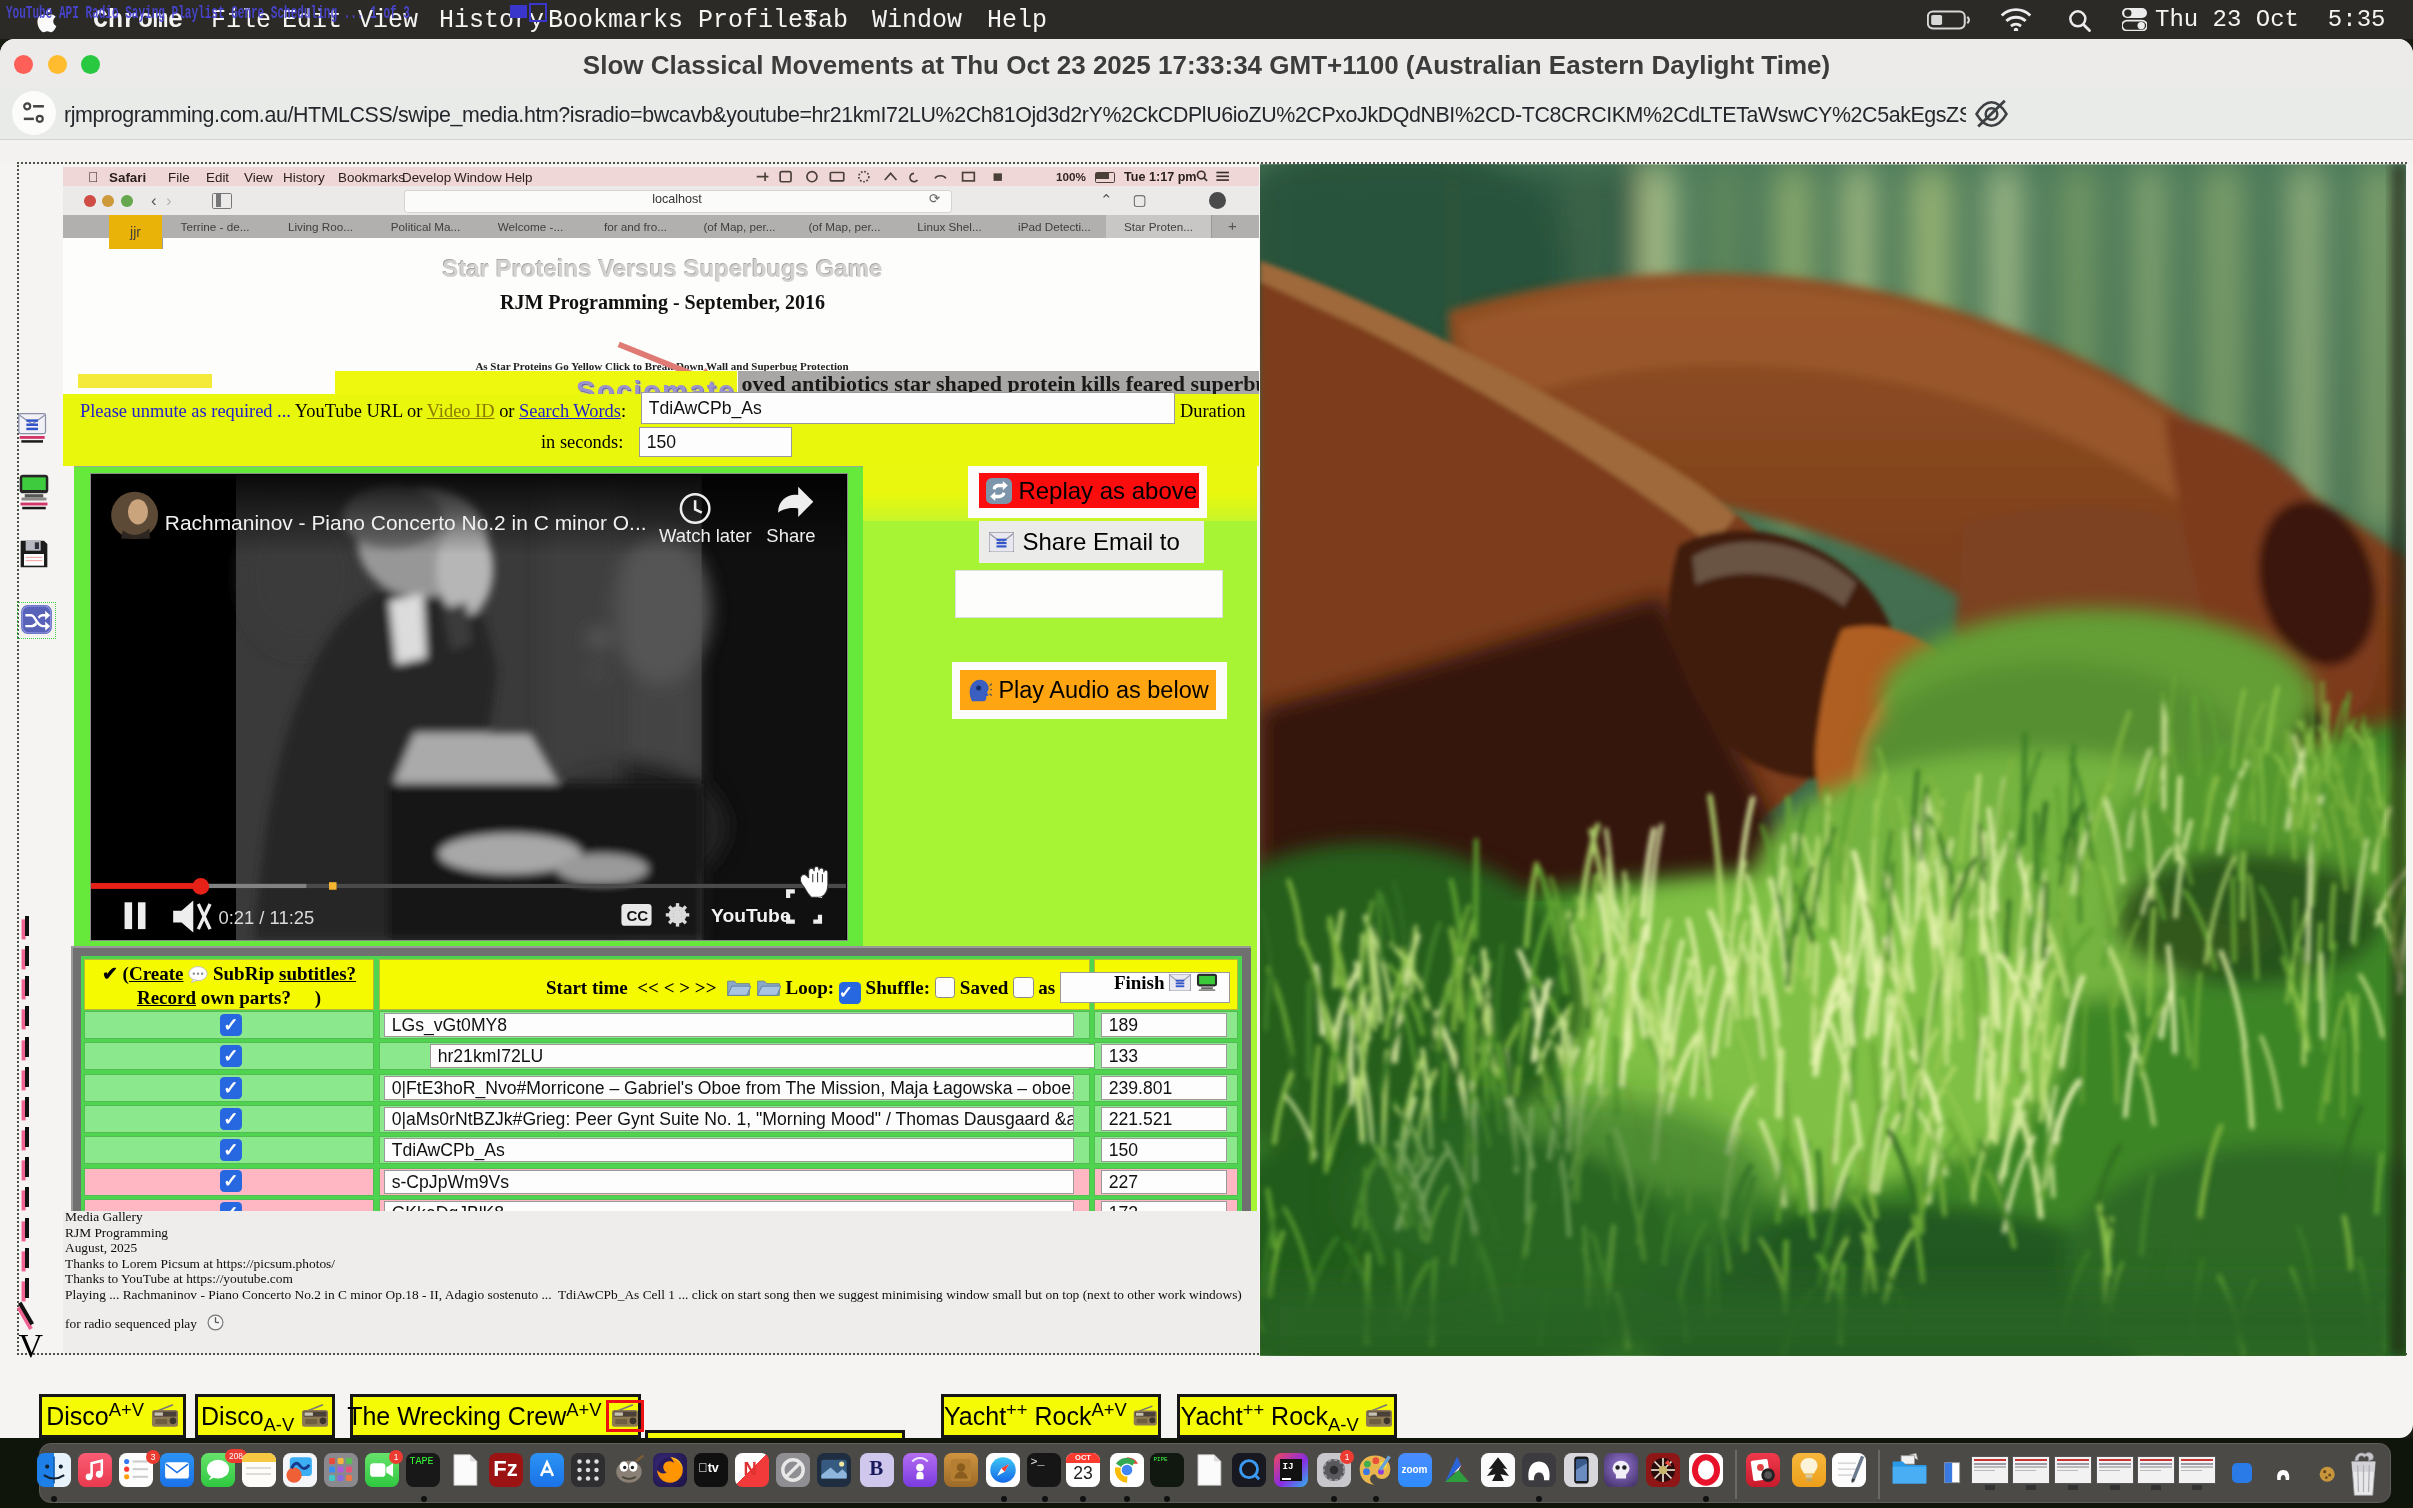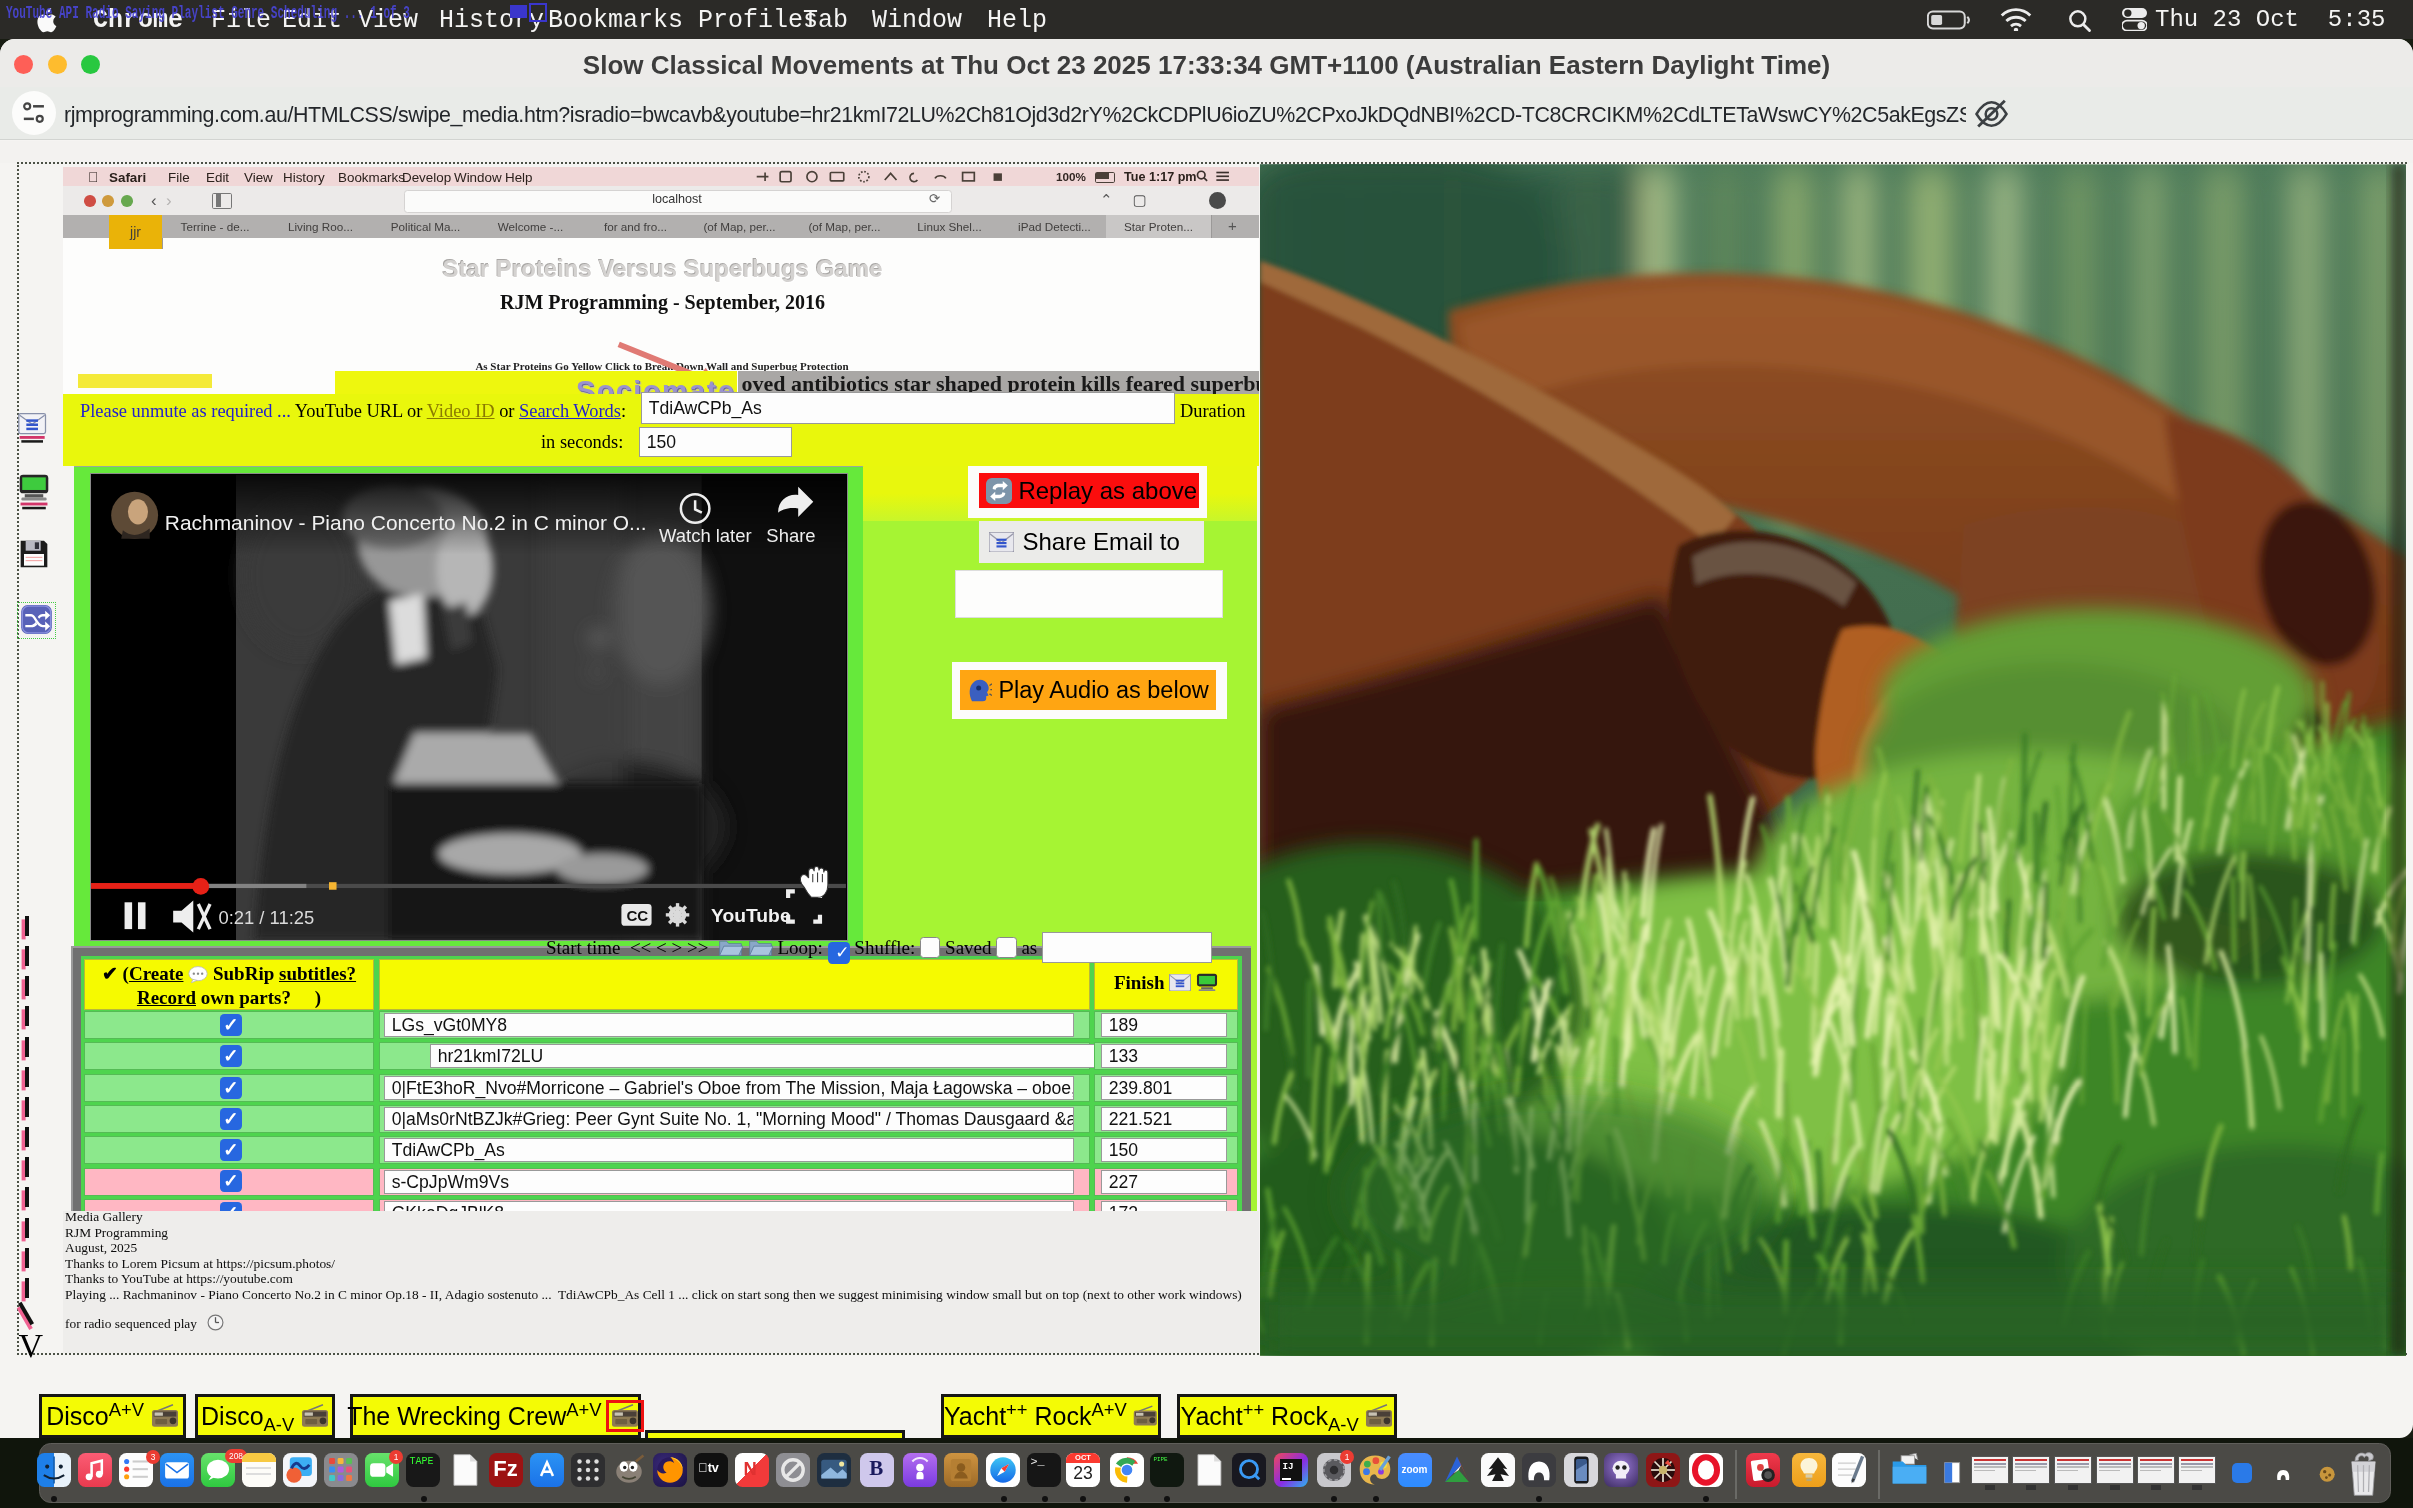--- a/index.html
+++ b/index.html
@@ -318,21 +318,21 @@
 <div class="a" style="left:84px;top:959px;width:290px;height:51px;background:#f6fa00;border:1.7px solid #b8b83a;box-sizing:border-box;"></div>
 <div class="a" style="left:379px;top:959px;width:711px;height:51px;background:#f6fa00;border:1.7px solid #b8b83a;box-sizing:border-box;"></div>
 <div class="a" style="left:1094px;top:959px;width:144px;height:51px;background:#f6fa00;border:1.7px solid #b8b83a;box-sizing:border-box;"></div>
 <div class="a ser" style="left:84px;top:962px;width:290px;text-align:center;font-size:19px;font-weight:bold;color:#000;line-height:23.5px;">✔ (<u>Create</u> <svg width="20" height="17" viewBox="0 0 24 20" style="vertical-align:-2.5px">
       <ellipse cx="12" cy="9" rx="11" ry="8.5" fill="#fff" stroke="#bbb"></ellipse>
       <path d="M6 16 L4 20 L11 17 Z" fill="#fff" stroke="#bbb"></path>
       <circle cx="7" cy="9" r="1.4" fill="#888"></circle>
       <circle cx="12" cy="9" r="1.4" fill="#888"></circle>
       <circle cx="17" cy="9" r="1.4" fill="#888"></circle>
     </svg> SubRip <u>subtitles?</u><br><u>Record</u> own parts?&nbsp;&nbsp;&nbsp;&nbsp;&nbsp;)</div>
-<div class="a ser" style="left:546px;top:932px;font-size:19px;font-weight:normal;color:#000;white-space:nowrap;text-align:right;">Start time &nbsp;&lt;&lt; &lt; &gt; &gt;&gt; &nbsp;<svg width="25" height="20" viewBox="0 0 30 24" style="vertical-align:-2.5px">
+<div class="a ser" style="left:546px;top:972px;font-size:19px;font-weight:bold;color:#000;white-space:nowrap;">Start time &nbsp;&lt;&lt; &lt; &gt; &gt;&gt; &nbsp;<svg width="25" height="20" viewBox="0 0 30 24" style="vertical-align:-2.5px">
       <path d="M2 5 L2 22 L28 22 L28 8 L13 8 L10 5 Z" fill="#8aa7c8" stroke="#5a7a9a"></path>
       <path d="M2 22 L7 11 L30 11 L25 22 Z" fill="#a9c4e0" stroke="#5a7a9a"></path>
     </svg> <svg width="25" height="20" viewBox="0 0 30 24" style="vertical-align:-2.5px">
       <path d="M2 5 L2 22 L28 22 L28 8 L13 8 L10 5 Z" fill="#8aa7c8" stroke="#5a7a9a"></path>
       <path d="M2 22 L7 11 L30 11 L25 22 Z" fill="#a9c4e0" stroke="#5a7a9a"></path>
     </svg> Loop: <span style="display:inline-block;width:22px;height:22px;border-radius:4.2px;background:#2767e0;color:#fff;font-size:17px;line-height:22px;vertical-align:-3.4px;">✓</span> Shuffle: <span style="display:inline-block;width:18.4px;height:18.4px;border-radius:3.4px;background:#fdfdfd;border:1.7px solid #888;vertical-align:-3.4px;"></span> Saved <span style="display:inline-block;width:18.4px;height:18.4px;border-radius:3.4px;background:#fdfdfd;border:1.7px solid #888;vertical-align:-3.4px;"></span> as <span style="display:inline-block;width:168px;height:28.5px;background:#fdfdfd;border:1.7px solid #999;vertical-align:-8.4px;"></span></div>
 <div class="a ser" style="left:1094px;top:972px;width:144px;text-align:center;font-size:19px;font-weight:bold;color:#000;">Finish <u><svg width="22" height="17" viewBox="0 0 30 24" style="vertical-align:-1.7px">
         <rect width="30" height="24" rx="2" fill="#e8e8ee" stroke="#99a" stroke-width="1.5"></rect>
         <path d="M1 2 L15 13 L29 2" fill="none" stroke="#99a" stroke-width="1.5"></path>
         <g fill="#3355cc">

